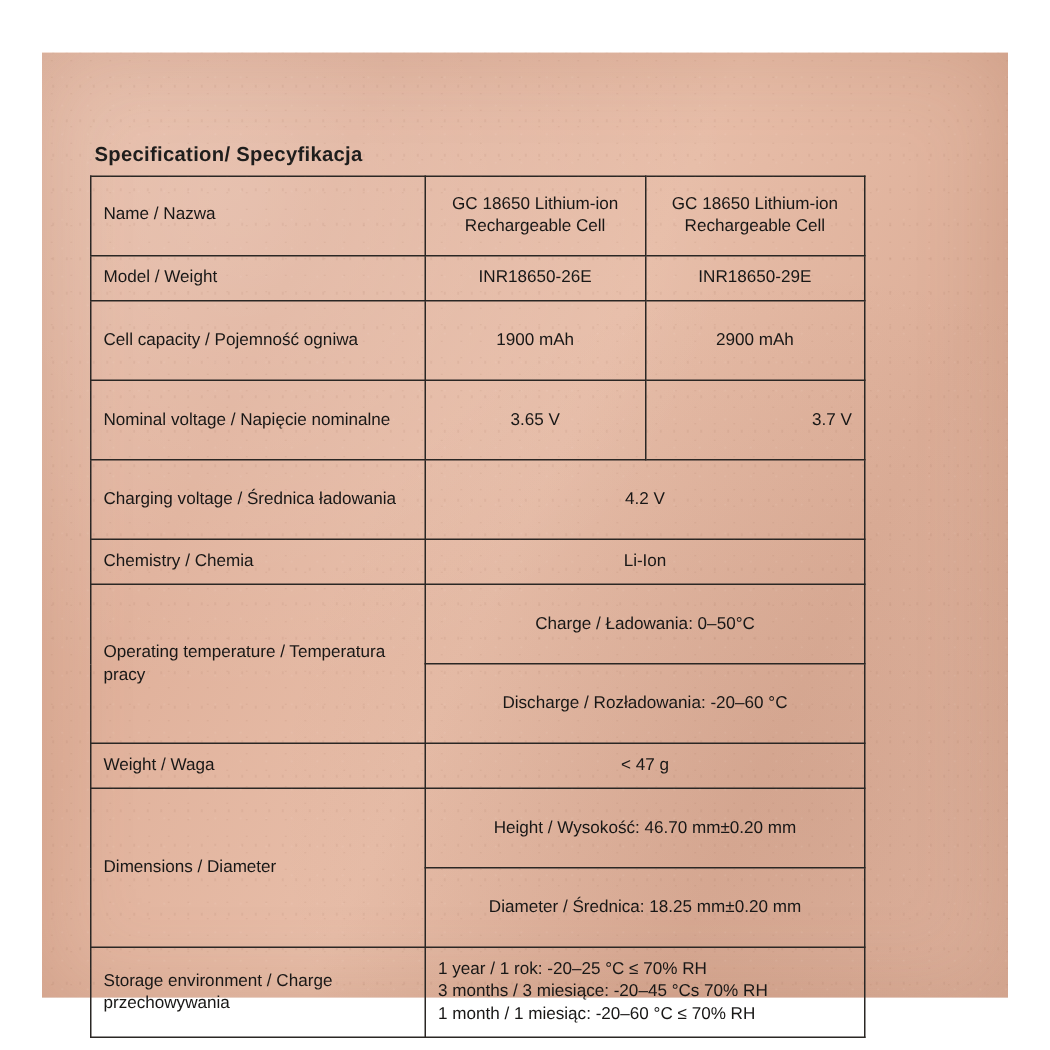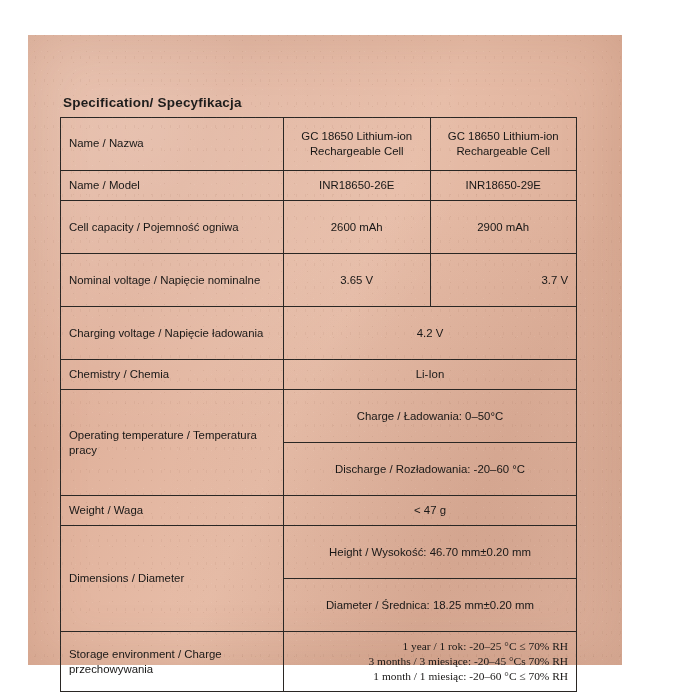--- a/index.html
+++ b/index.html
@@ -17,21 +17,21 @@
     height: 700px;
     background: #ffffff;
     overflow: hidden;
   }
 
   
   #label {
     position: absolute;
     left: 28px;
     top: 35px;
-    width: 594px;
+    width: 644px;
     height: 630px;
     background:
       radial-gradient(circle at 20% 15%, rgba(255,255,255,0.18) 0%, rgba(255,255,255,0) 45%),
       radial-gradient(circle at 80% 80%, rgba(120,70,50,0.10) 0%, rgba(120,70,50,0) 50%),
       linear-gradient(115deg, #e5b9a4 0%, #e0b19b 25%, #e7bda8 50%, #ddaf99 75%, #e3b7a2 100%);
     box-shadow: inset 0 0 60px rgba(150,95,70,0.22);
   }
 
   
   #label::after {
@@ -95,23 +95,22 @@
     text-align: right;
     padding-left: 18px;
   }
 
   .tall {
     height: 38px;
   }
 
   .storage-line {
     display: block;
-    text-align: right;
+    text-align: left;
     white-space: nowrap;
-    font-family: Liberation Serif, serif;
   }
 </style>
 </head>
 <body>
 
 <div id="page">
   <div id="label">
     <div id="content">
 
       <div class="spec-title">Specification/ Specyfikacja</div>
@@ -119,39 +118,39 @@
       <table class="spec">
         <tbody>
 
           <tr>
             <td class="label-cell tall">Name / Nazwa</td>
             <td class="val tall">GC 18650 Lithium-ion Rechargeable Cell</td>
             <td class="val tall">GC 18650 Lithium-ion Rechargeable Cell</td>
           </tr>
 
           <tr>
-            <td class="label-cell">Name / Model</td>
+            <td class="label-cell">Model / Weight</td>
             <td class="val">INR18650-26E</td>
             <td class="val">INR18650-29E</td>
           </tr>
 
           <tr>
             <td class="label-cell tall">Cell capacity / Pojemność ogniwa</td>
-            <td class="val tall">2600 mAh</td>
+            <td class="val tall">1900 mAh</td>
             <td class="val tall">2900 mAh</td>
           </tr>
 
           <tr>
             <td class="label-cell tall">Nominal voltage / Napięcie nominalne</td>
             <td class="val tall">3.65 V</td>
             <td class="val-left tall">3.7 V</td>
           </tr>
 
           <tr>
-            <td class="label-cell tall">Charging voltage / Napięcie ładowania</td>
+            <td class="label-cell tall">Charging voltage / Średnica ładowania</td>
             <td class="val tall" colspan="2">4.2 V</td>
           </tr>
 
           <tr>
             <td class="label-cell">Chemistry / Chemia</td>
             <td class="val" colspan="2">Li-Ion</td>
           </tr>
 
           <tr>
             <td class="label-cell tall" rowspan="2">Operating temperature / Temperatura pracy</td>

